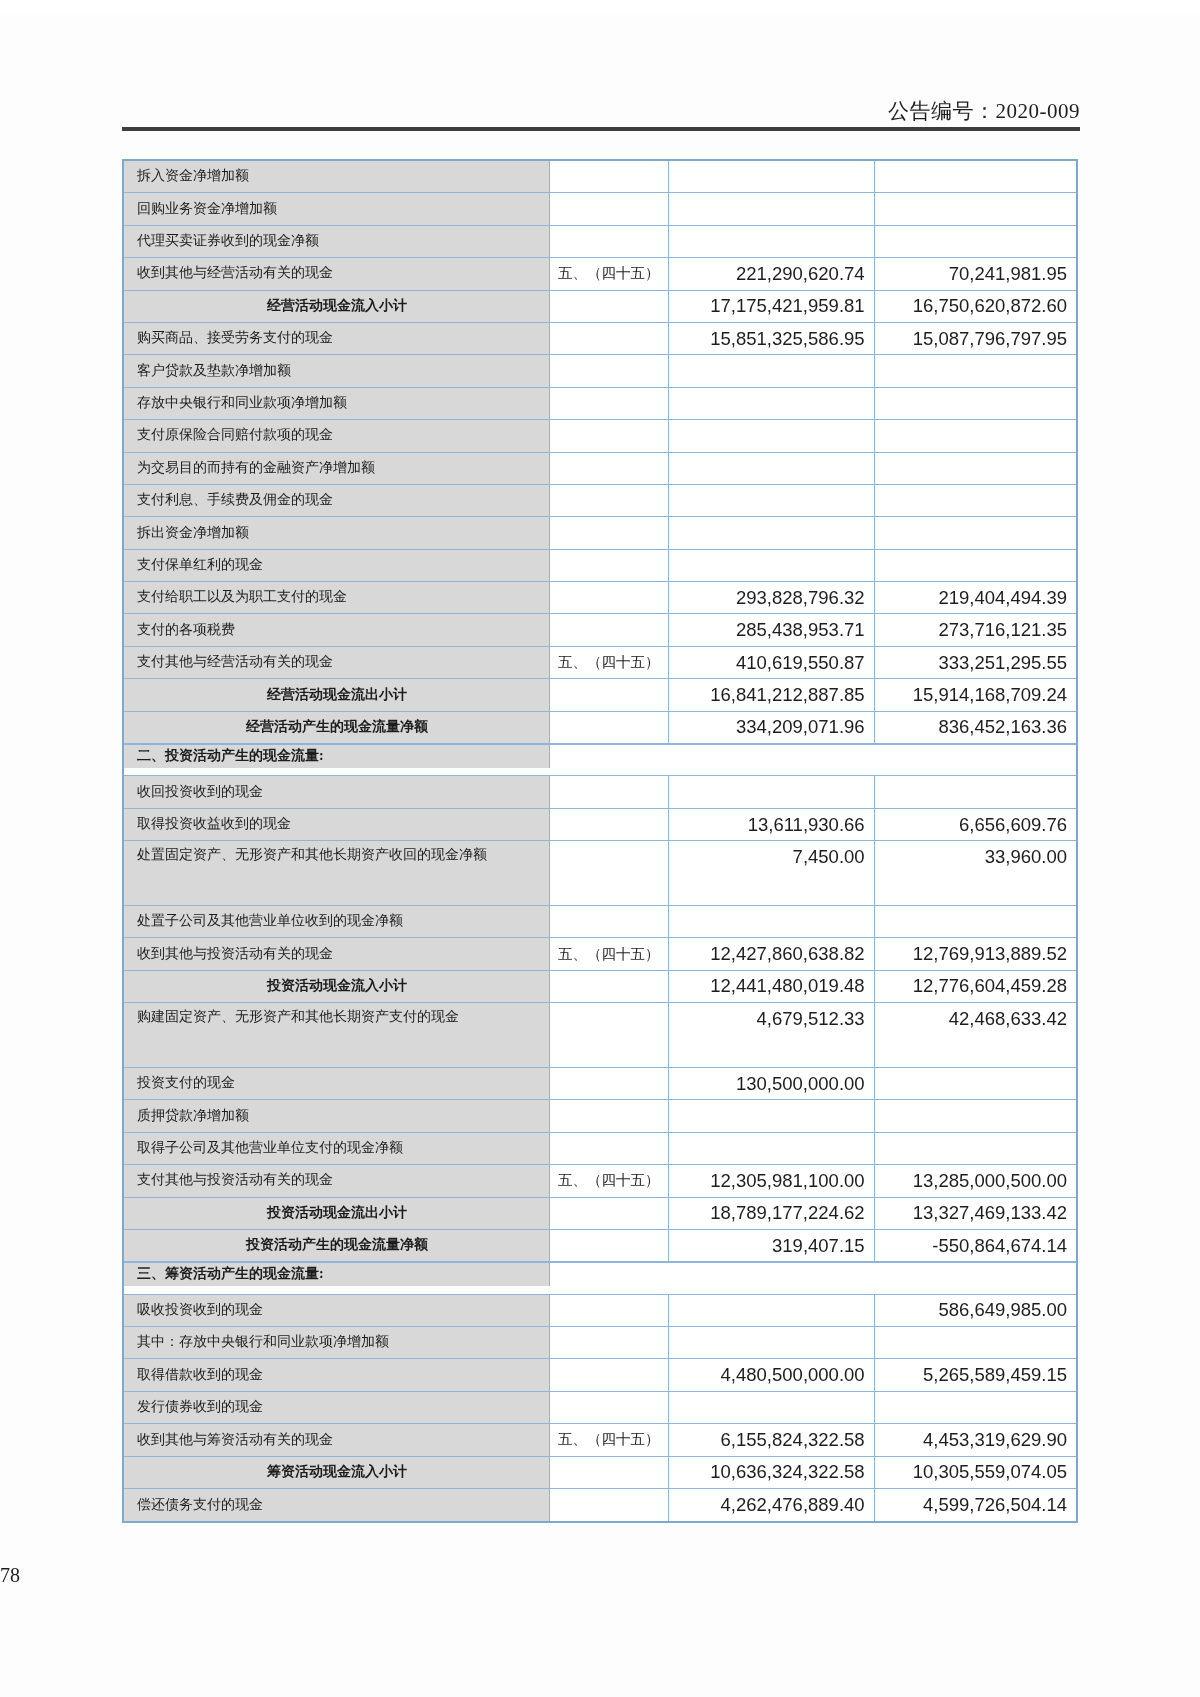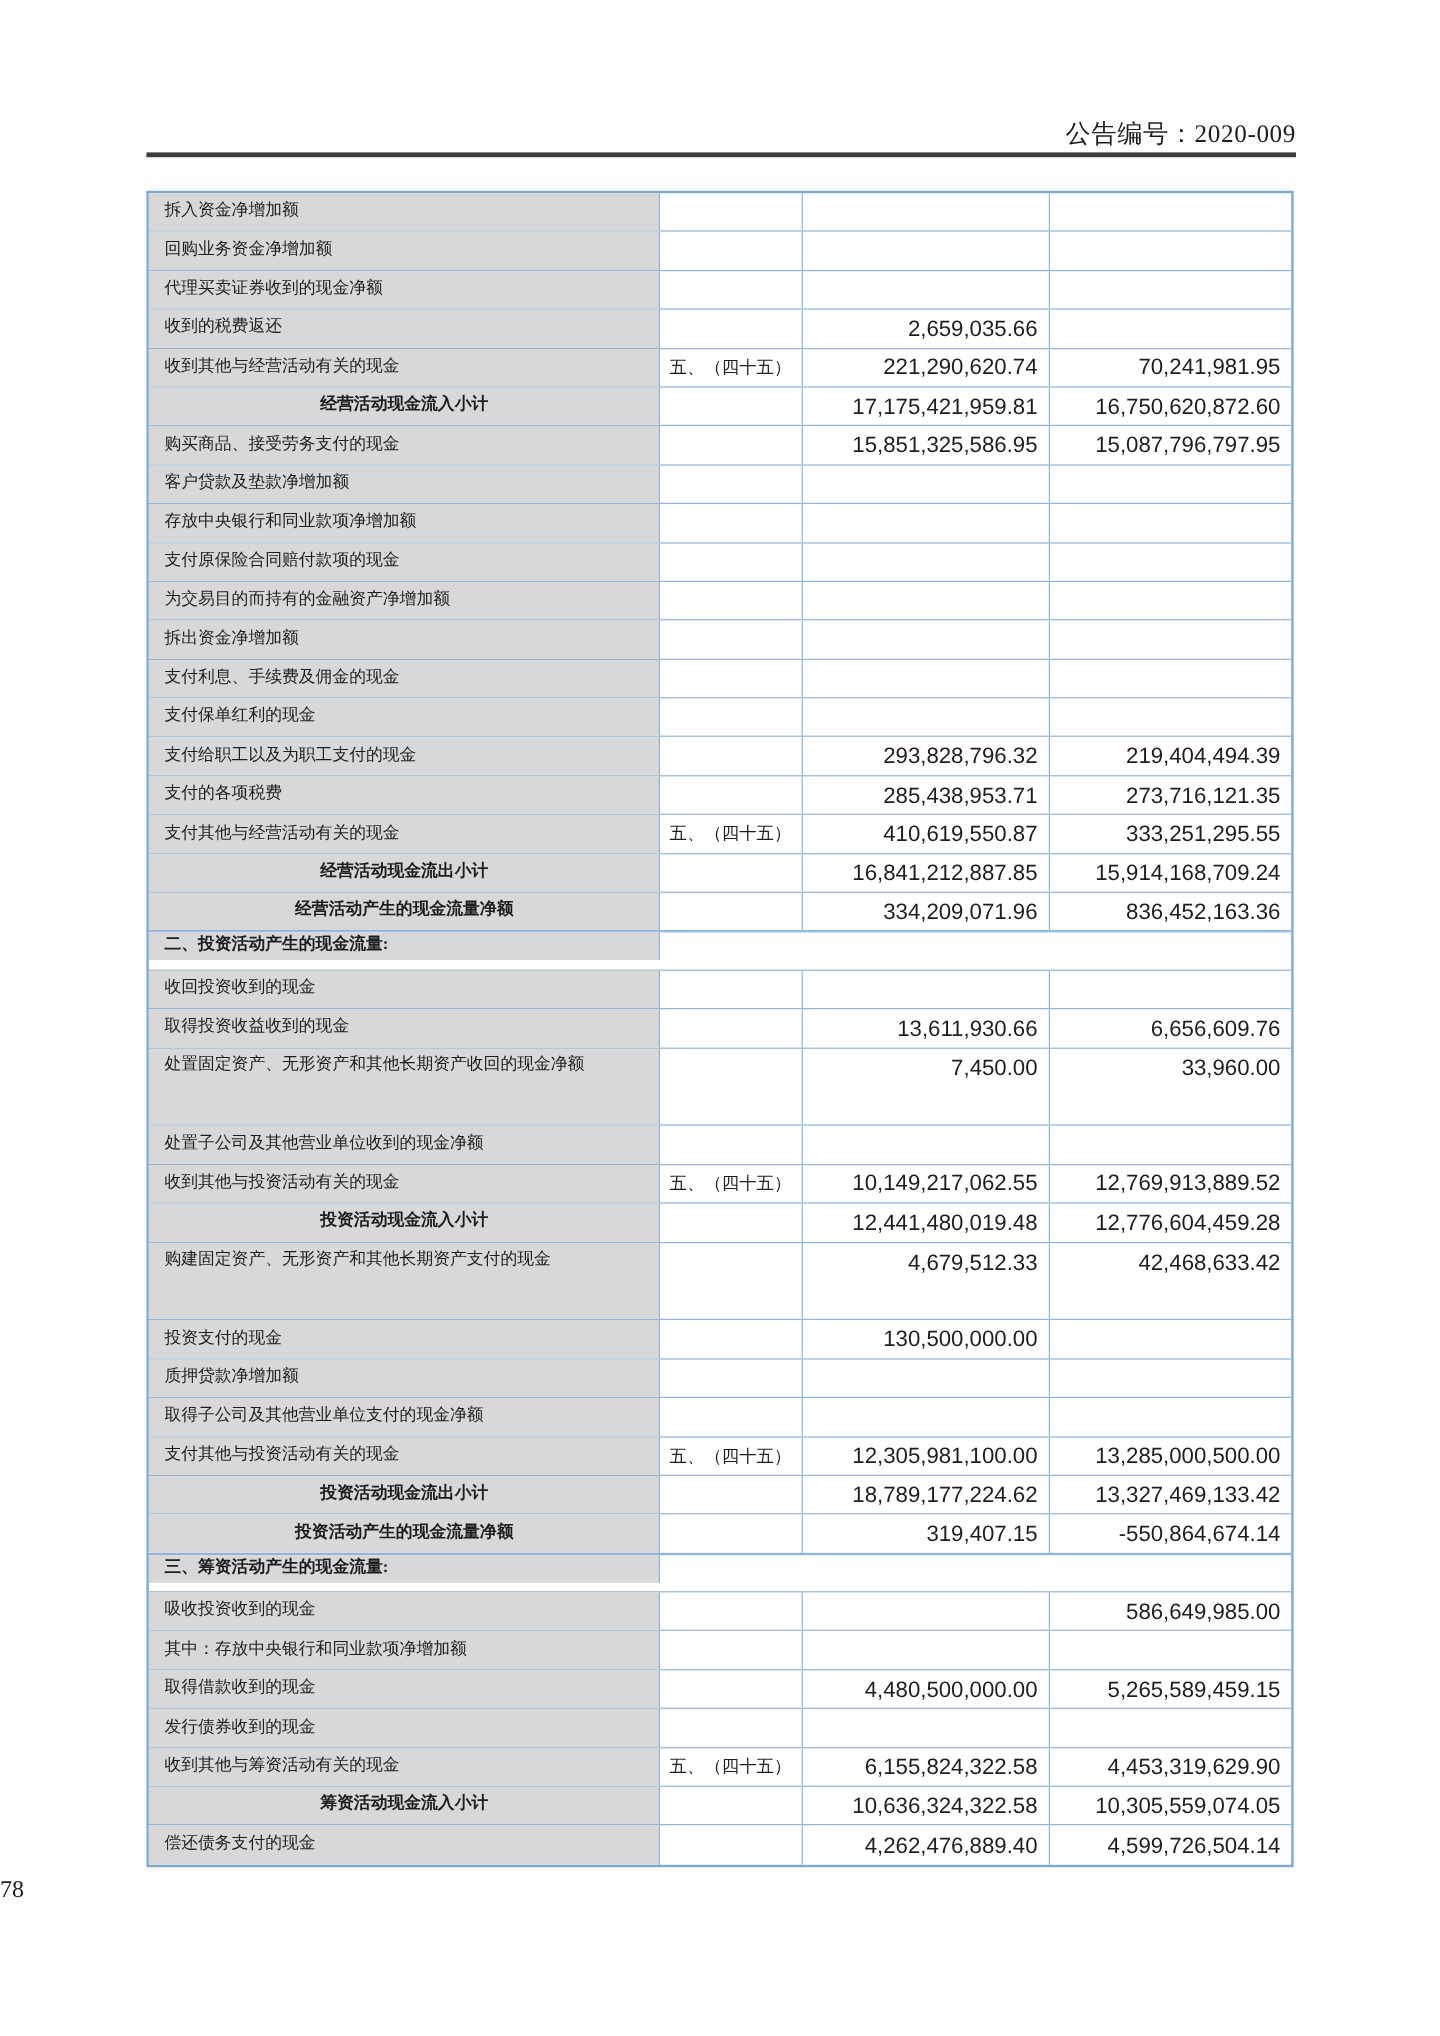--- a/index.html
+++ b/index.html
@@ -120,34 +120,20 @@
         </div>
         <div class="cell c-v1">
           <span></span>
         </div>
         <div class="cell c-v2">
           <span></span>
         </div>
       </div>
       <div class="t-row item">
         <div class="cell c-label">
-          <span>收到的税费返还</span>
-        </div>
-        <div class="cell c-note">
-          <span></span>
-        </div>
-        <div class="cell c-v1">
-          <span>2,659,035.66</span>
-        </div>
-        <div class="cell c-v2">
-          <span></span>
-        </div>
-      </div>
-      <div class="t-row item">
-        <div class="cell c-label">
           <span>收到其他与经营活动有关的现金</span>
         </div>
         <div class="cell c-note">
           <span>五、（四十五）</span>
         </div>
         <div class="cell c-v1">
           <span>221,290,620.74</span>
         </div>
         <div class="cell c-v2">
           <span>70,241,981.95</span>
@@ -232,48 +218,48 @@
         </div>
         <div class="cell c-v1">
           <span></span>
         </div>
         <div class="cell c-v2">
           <span></span>
         </div>
       </div>
       <div class="t-row item">
         <div class="cell c-label">
+          <span>支付利息、手续费及佣金的现金</span>
+        </div>
+        <div class="cell c-note">
+          <span></span>
+        </div>
+        <div class="cell c-v1">
+          <span></span>
+        </div>
+        <div class="cell c-v2">
+          <span></span>
+        </div>
+      </div>
+      <div class="t-row item">
+        <div class="cell c-label">
           <span>拆出资金净增加额</span>
         </div>
         <div class="cell c-note">
           <span></span>
         </div>
         <div class="cell c-v1">
           <span></span>
         </div>
         <div class="cell c-v2">
           <span></span>
         </div>
       </div>
       <div class="t-row item">
         <div class="cell c-label">
-          <span>支付利息、手续费及佣金的现金</span>
-        </div>
-        <div class="cell c-note">
-          <span></span>
-        </div>
-        <div class="cell c-v1">
-          <span></span>
-        </div>
-        <div class="cell c-v2">
-          <span></span>
-        </div>
-      </div>
-      <div class="t-row item">
-        <div class="cell c-label">
           <span>支付保单红利的现金</span>
         </div>
         <div class="cell c-note">
           <span></span>
         </div>
         <div class="cell c-v1">
           <span></span>
         </div>
         <div class="cell c-v2">
           <span></span>
@@ -420,21 +406,21 @@
         </div>
       </div>
       <div class="t-row item">
         <div class="cell c-label">
           <span>收到其他与投资活动有关的现金</span>
         </div>
         <div class="cell c-note">
           <span>五、（四十五）</span>
         </div>
         <div class="cell c-v1">
-          <span>10,149,217,062.55</span>
+          <span>12,427,860,638.82</span>
         </div>
         <div class="cell c-v2">
           <span>12,769,913,889.52</span>
         </div>
       </div>
       <div class="t-row subtotal">
         <div class="cell c-label">
           <span>投资活动现金流入小计</span>
         </div>
         <div class="cell c-note">

